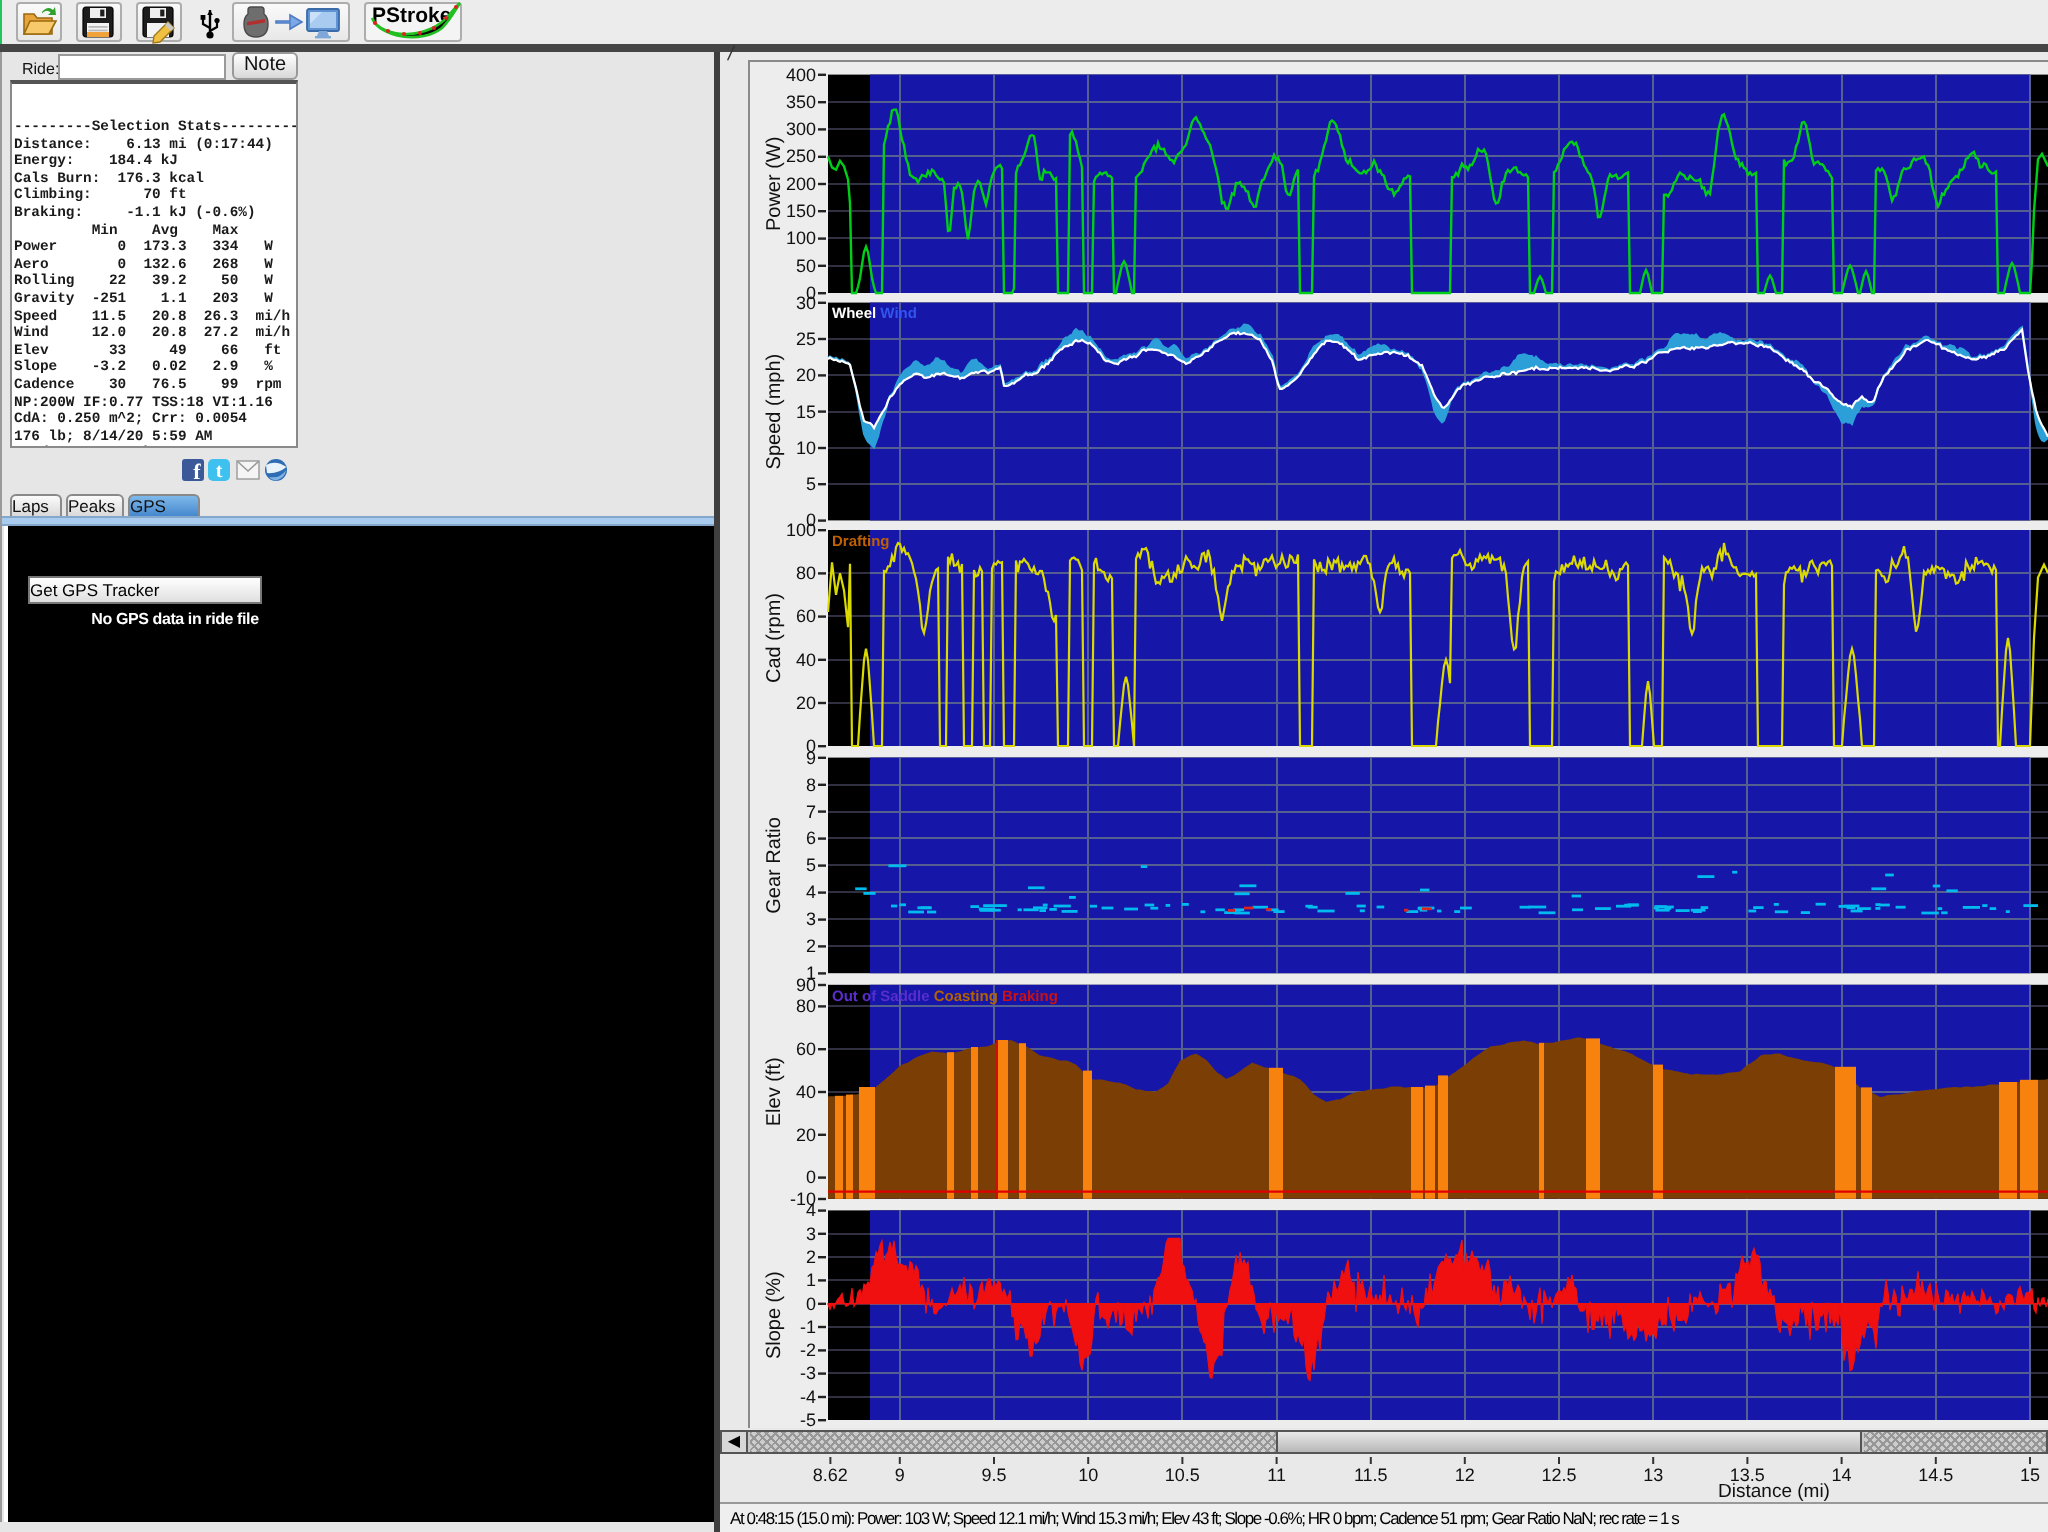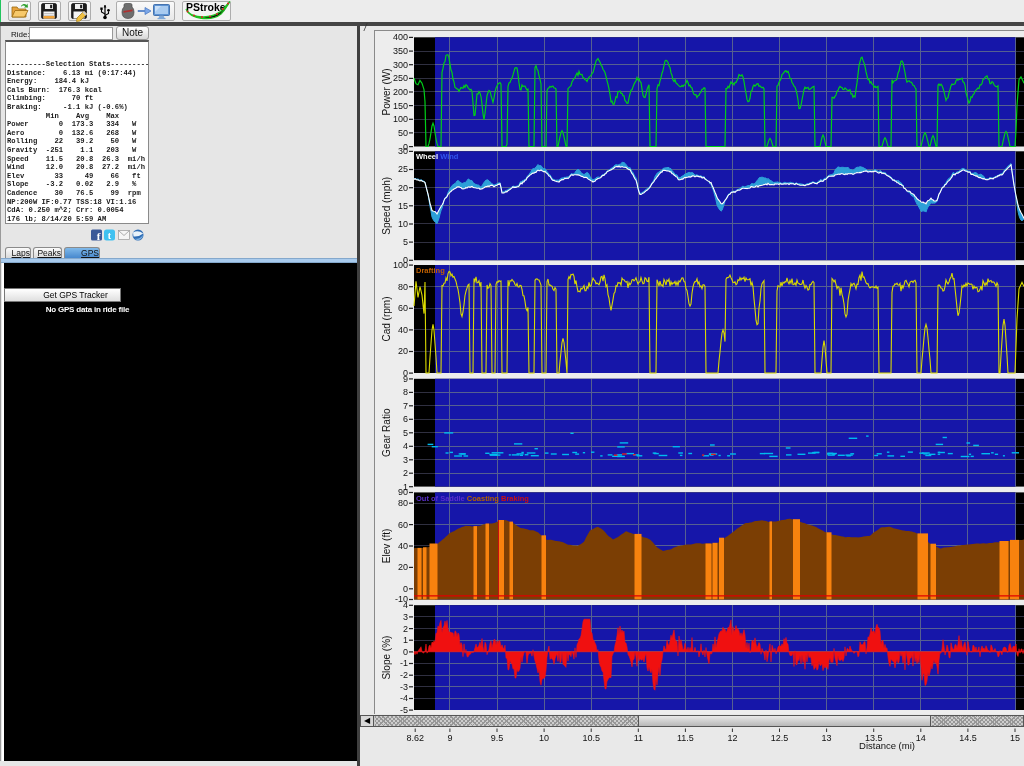--- a/index.html
+++ b/index.html
@@ -12,26 +12,26 @@
 #darkline { position:absolute; left:0; top:22px; width:1024px; height:4px; background:#454545; }
 
 #left { position:absolute; left:0; top:26px; width:360px; height:740px; background:#E6E6E6; border-left:1px solid #9a9a9a; }
 #ridelbl { position:absolute; left:10px; top:4px; font-size:8px; color:#111; }
 #rideinput { position:absolute; left:28px; top:1px; width:84px; height:13px; background:#fff; border:1px solid #999; }
 #notebtn { position:absolute; left:115px; top:0px; width:33px; height:14px; background:linear-gradient(#FFFFFF,#D8D8D8); border:1px solid #999; border-radius:3px; font-size:10px; color:#111; text-align:center; line-height:12px; }
 #stats { position:absolute; left:4px; top:14px; width:144px; height:184px; background:#FFFFFF; border:1px solid #8a8a8a; border-top:2px solid #555; font-family:"Liberation Mono", monospace; font-size:7.2px; line-height:8.6px; color:#1a1a1a; font-weight:bold; white-space:pre; overflow:hidden; padding:18px 0 0 1px; }
 
 #social { position:absolute; left:90px; top:203px; width:60px; height:12px; }
 
-.tab { position:absolute; top:220.5px; height:11.5px; border:1px solid #8a8a8a; border-bottom:none; border-radius:3px 3px 0 0; background:linear-gradient(#FBFBFB,#D9D9D9); font-size:8.5px; color:#111; text-align:right; line-height:11px;text-decoration:underline; }
+.tab { position:absolute; top:220.5px; height:11.5px; border:1px solid #8a8a8a; border-bottom:none; border-radius:3px 3px 0 0; background:linear-gradient(#FBFBFB,#D9D9D9); font-size:8.5px; color:#111; text-align:left; line-height:11px; }
 #tabgps { background:linear-gradient(#7FB9EA,#4688CE); }
 #tabstrip { position:absolute; left:0px; top:232px; width:359px; height:4.5px; background:#A9CBED; border-top:1px solid #84A8CC; border-bottom:1px solid #84A8CC; }
 #blackwrap { position:absolute; left:1px; top:236.5px; width:358px; height:524.5px; background:#FFFFFF; }
 #blackpanel { position:absolute; left:2px; top:0px; width:353px; height:521px; background:#000; }
-#gpsbtn { position:absolute; left:0; top:25px; width:117px; height:14px; background:linear-gradient(#FFFFFF,#DFDFDF); border:1px solid #777; font-size:8.5px; color:#000; text-align:center; line-height:13px;padding-left:26px; }
+#gpsbtn { position:absolute; left:10px; top:25px; width:117px; height:14px; background:linear-gradient(#FFFFFF,#DFDFDF); border:1px solid #777; font-size:8.5px; color:#000; text-align:left; line-height:13px; }
 #gpstxt { position:absolute; left:0px; top:42px; width:147px; text-align:center; font-size:8px; letter-spacing:-0.2px; font-weight:bold; color:#fff;padding-left:20px; }
 
 #divider { position:absolute; left:357px; top:26px; width:3px; height:740px; background:#3F3F3F; }
 
 #slash { position:absolute; left:364px; top:22px; font-size:10px; color:#333; font-style:italic; }
 #chartbox { position:absolute; left:374px; top:30px; width:650px; height:684px; background:#EDEDED; border-top:1px solid #8a8a8a; border-left:1px solid #8a8a8a; }
 
 #scroll { position:absolute; left:360px; top:715px; width:664px; height:12px; border:1px solid #555; background:#C8C8C8; }
 #sarrow { position:absolute; left:0px; top:0px; width:13px; height:10px; background:#D8D8D8; border-right:1px solid #555; font-size:8px; line-height:10px; text-align:center; color:#000; }
 .hatch { position:absolute; top:0; height:10px; background-color:#CDCDCD; background-image:repeating-linear-gradient(45deg,#979797 0 1px,rgba(0,0,0,0) 1px 3px), repeating-linear-gradient(-45deg,#979797 0 1px,rgba(0,0,0,0) 1px 3px); }
@@ -647,14 +647,15 @@
 
 <div id="divider"></div>
 <div id="slash">/</div>
 <div id="scroll">
   <div id="sarrow">◀</div>
   <div class="hatch" style="left:14px;width:263px;"></div>
   <div id="thumb"></div>
   <div class="hatch" style="left:571px;width:91px;"></div>
 </div>
 
+<div id="status">At 0:48:15 (15.0 mi): Power: 103 W; Speed 12.1 mi/h; Wind 15.3 mi/h; Elev 43 ft; Slope -0.6%; HR 0 bpm; Cadence 51 rpm; Gear Ratio NaN; rec rate = 1 s</div>
 <div id="statusleft"></div>
 </div>
 
 </body></html>

